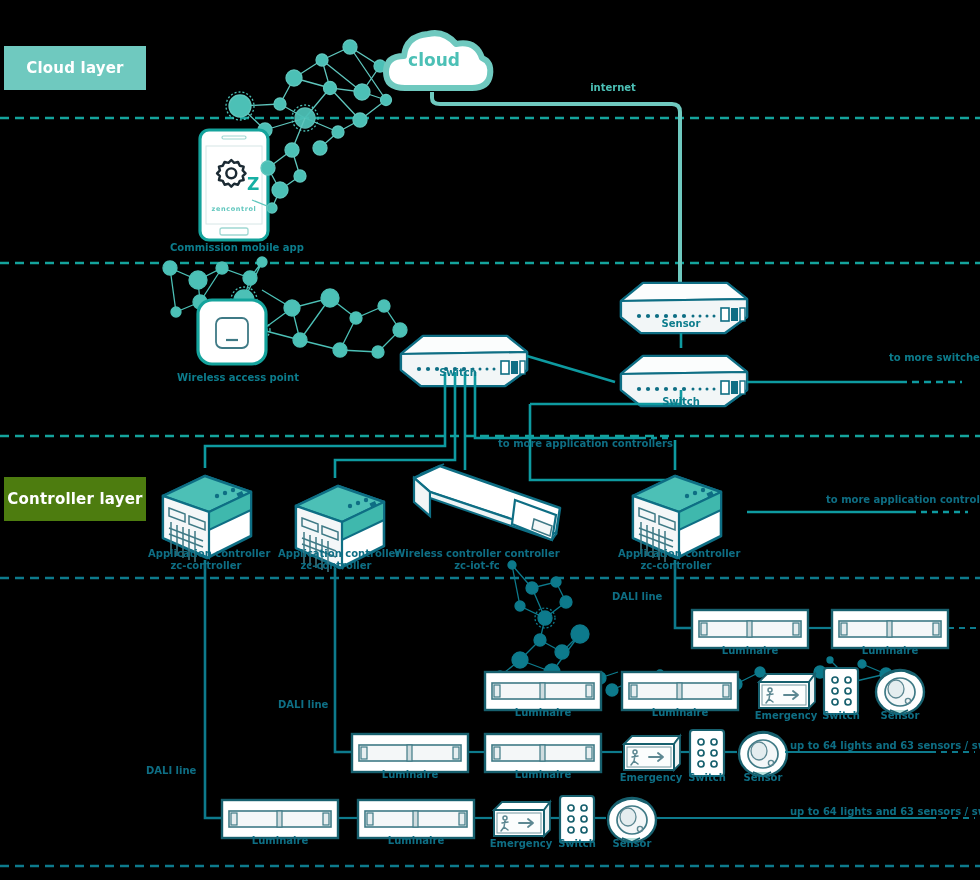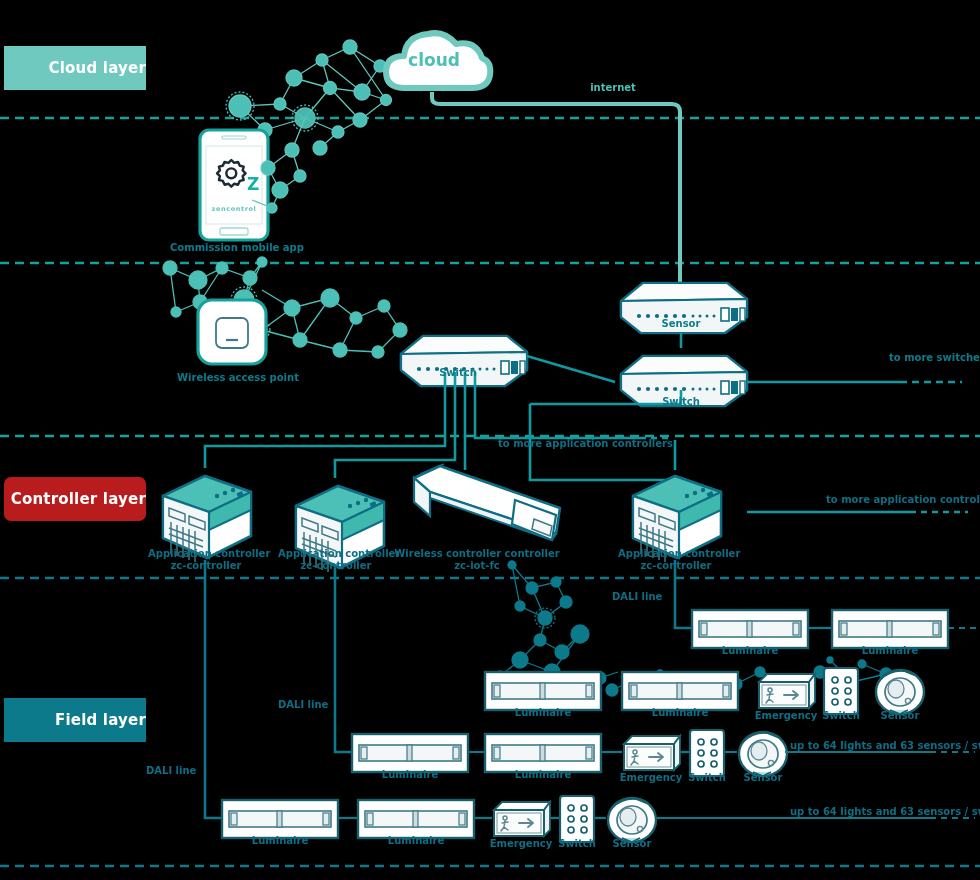--- a/index.html
+++ b/index.html
@@ -1,19 +1,19 @@
 <!DOCTYPE html>
 <html><head>
 <meta charset="utf-8">
 <style>
   html,body{margin:0;padding:0;background:#000;}
   #stage{position:relative;width:980px;height:880px;background:#000;overflow:hidden;
          font-family:"DejaVu Sans","Liberation Sans",sans-serif;}
   #stage svg.layer{position:absolute;left:0;top:0;width:980px;height:880px;overflow:visible;}
-  .layerbox{position:absolute;display:flex;align-items:center;justify-content:flex-end;
+  .layerbox{position:absolute;display:flex;align-items:center;justify-content:center;
             color:#fff;font-weight:bold;font-size:15px;letter-spacing:.2px;}
   .lbl{position:absolute;color:#0e6e84;font-size:10px;font-weight:bold;
        text-align:center;line-height:12px;white-space:nowrap;}
   .lbl.lt{color:#4cc0b6;}
   .lbl.md{color:#0c7c8c;}
 </style>
 </head>
 <body>
 
 <div id="stage">
@@ -400,25 +400,22 @@
           <use href="#sensor"></use>
         </g>
       <path d="M660 818 L930 818" stroke="#0d7a8c" stroke-width="2.2" fill="none"></path>
       <path d="M930 818 L975 818" stroke="#0d7a8c" stroke-width="2.2" stroke-dasharray="6 5" fill="none"></path>
     </g>
   </svg>
 
   <div class="layerbox" style="left:4px;top:46px;width:142px;height:44px;background:#6fc9bf;">
     <span>Cloud layer</span>
   </div>
-  <div class="layerbox" style="left:4px;top:477px;width:142px;height:44px;background:#b91c1c;border-radius:7px;">
+  <div class="layerbox" style="left:4px;top:477px;width:142px;height:44px;background:#4d7c0f;">
     <span>Controller layer</span>
-  </div>
-  <div class="layerbox" style="left:4px;top:698px;width:142px;height:44px;background:#0d7a8c;">
-    <span>Field layer</span>
   </div>
 
   <div class="lbl lt" style="left:406px;top:54px;width:56px;font-size:17px;">cloud</div>
   <div class="lbl lt" style="left:578px;top:82px;width:70px;text-align:center;">internet</div>
 
   <div class="lbl md" style="left:170px;top:242px;width:128px;">Commission mobile app</div>
   <div class="lbl" style="left:206px;top:203px;width:56px;font-size:6.5px;color:#5fc6bd;letter-spacing:.6px;">zencontrol</div>
 
   <div class="lbl md" style="left:166px;top:372px;width:132px;margin-left:6px;">Wireless access point</div>
   <div class="lbl md" style="left:428px;top:367px;width:60px;">Switch</div>

